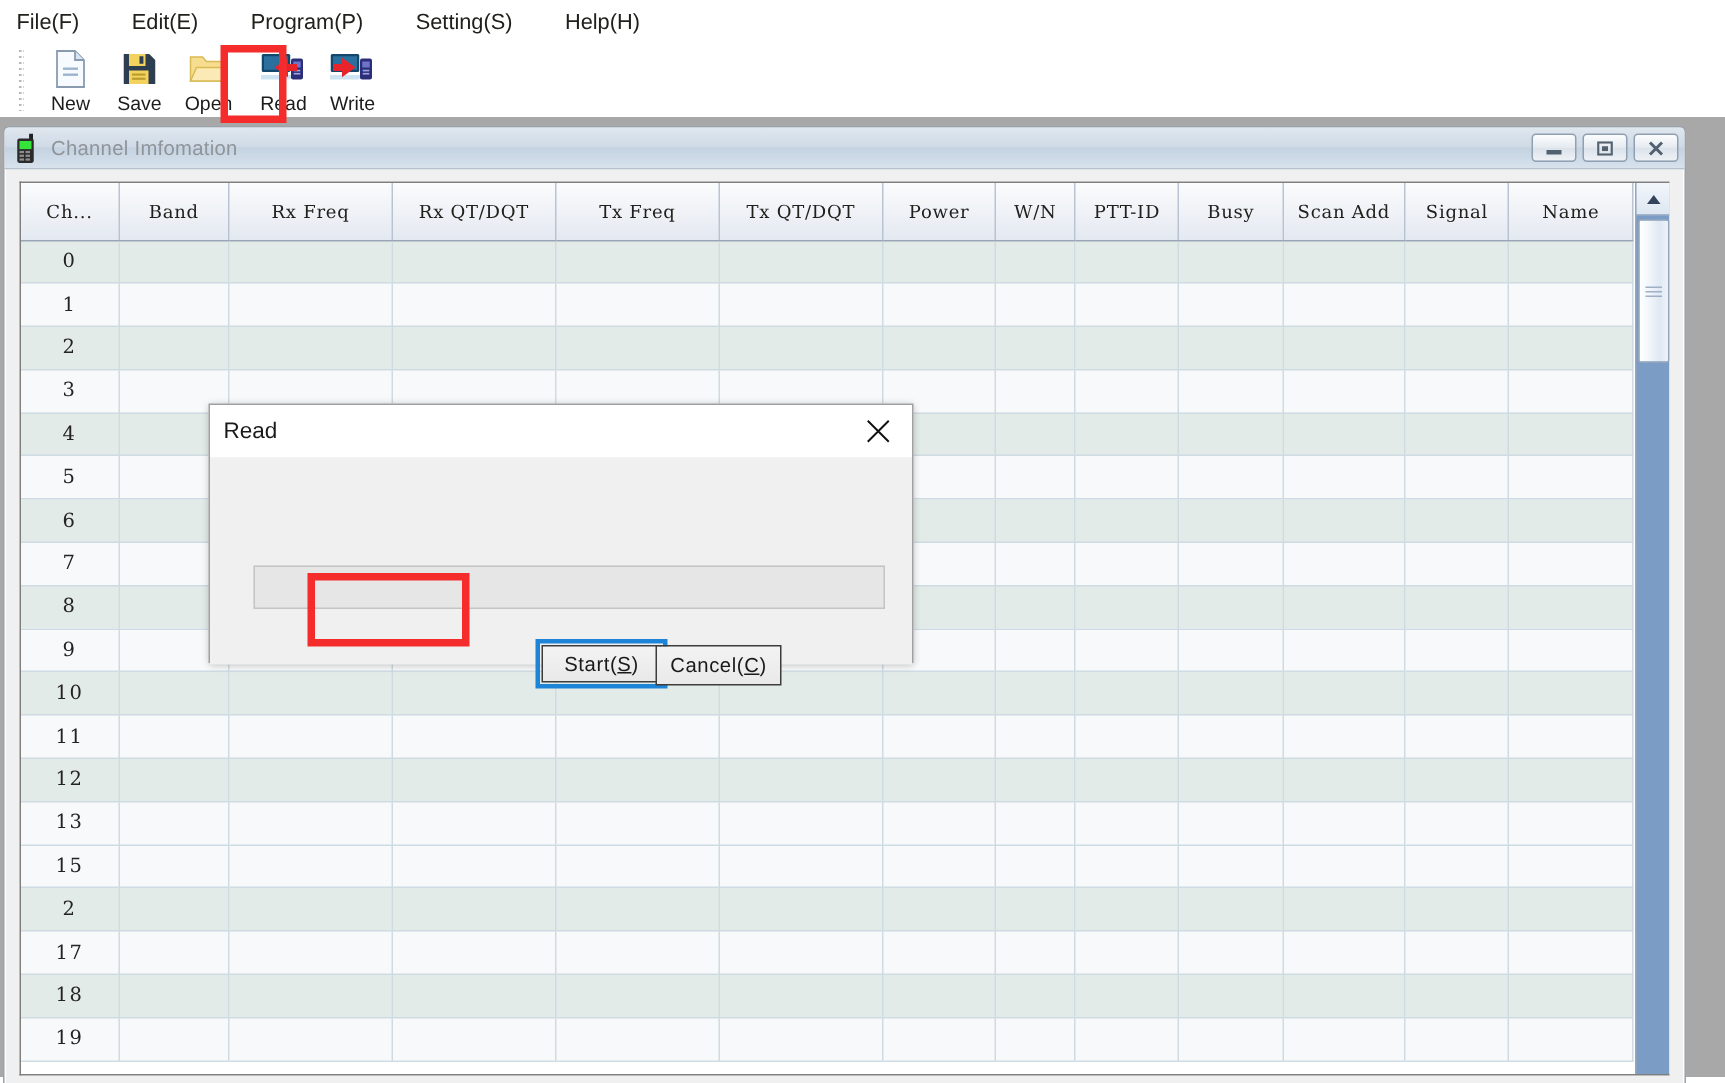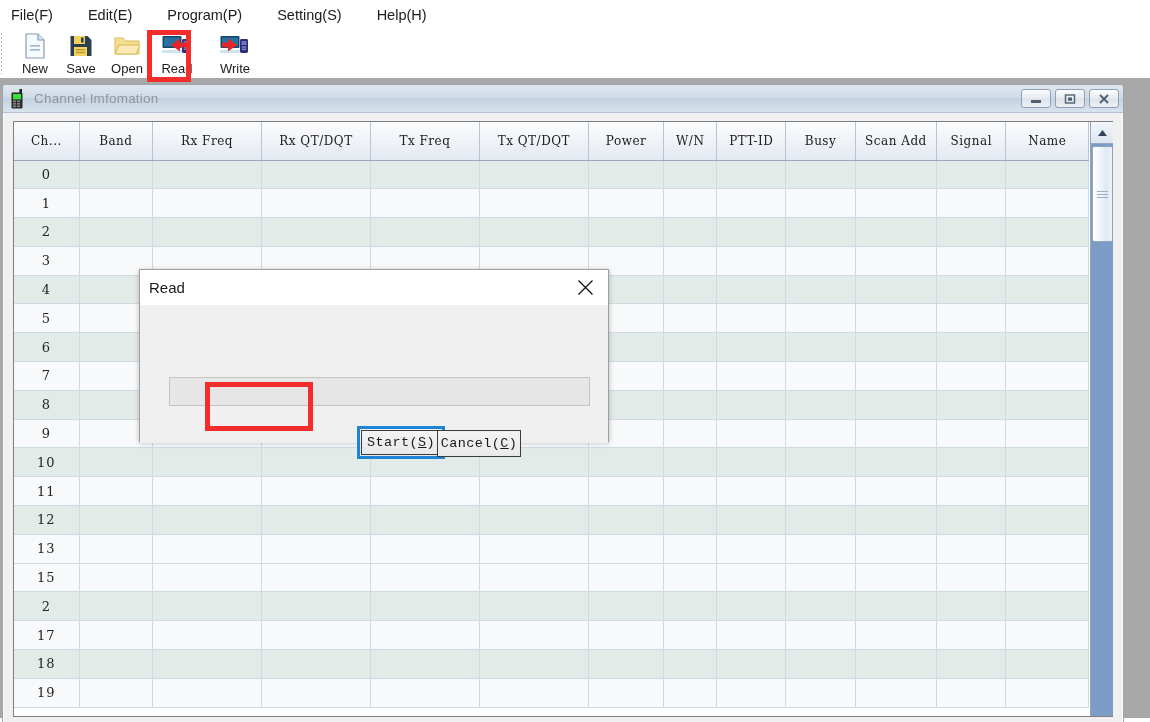--- a/index.html
+++ b/index.html
@@ -21,20 +21,21 @@
     font-size: 14.5px; color: #20201c;
     padding: 3px 11px; margin-right: 13px;
     white-space: nowrap; cursor: default;
   }
 
   
   .toolbar {
     position: absolute; left: 0; top: 30px; width: 1150px; height: 52px;
     background: #ffffff;
     display: flex; align-items: flex-start;
+    padding-left: 12px;
   }
   .tb-grip {
     width: 4px; height: 42px; margin-top: 2px; margin-right: 6px;
     background-image: radial-gradient(circle, #b9b9b9 0.9px, transparent 1px);
     background-size: 3px 4px;
   }
   .tb-btn {
     width: 46px; height: 48px;
     display: flex; flex-direction: column; align-items: center;
     justify-content: flex-start;
@@ -173,21 +174,21 @@
   .progressbar {
     position: absolute; left: 29px; top: 72px;
     width: 421px; height: 29px;
     background: #e6e6e6;
     border: 1px solid #c4c4c4;
   }
   .dlg-btn {
     position: absolute;
     background: linear-gradient(to bottom,#f3f3f3 0%,#e9e9e9 100%);
     border: 1px solid #3c3c3c;
-    font-family: Liberation Mono, monospace;
+    font-family: Liberation Sans, sans-serif;
     font-size: 13.5px; color: #1a1a1a;
     display: flex; align-items: center; justify-content: center;
     cursor: default; letter-spacing: .4px;
   }
   #start-btn {
     left: 221px; top: 125px; width: 80px; height: 25px;
     outline: 3px solid #1e84d8; outline-offset: 1px;
   }
   #cancel-btn { left: 297px; top: 125px; width: 84px; height: 27px; }
   .u { text-decoration: underline; }
@@ -253,21 +254,21 @@
           <rect x="20" y="5" width="8" height="14" rx="1.4" fill="#2b2f7a"></rect>
           <rect x="21.5" y="7" width="5" height="4" fill="#6f74c9"></rect>
           <rect x="21.8" y="12.5" width="4.4" height="1.1" fill="#9fa3e0"></rect>
           <rect x="21.8" y="14.6" width="4.4" height="1.1" fill="#9fa3e0"></rect>
           <path d="M18 4.5 L9 11 L18 17.5 v-4.2 h6 v-4.6 h-6 z" fill="#e8242a"></path>
         </svg>
       </span>
       <span class="tb-label">Read</span>
     </div>
 
-    <div class="tb-btn" style="margin-left:12px;">
+    <div class="tb-btn" style="margin-left:0;">
       <span class="tb-icon">
         <svg width="30" height="24" viewBox="0 0 30 24">
           <rect x="0.5" y="2" width="19" height="12" rx="1" fill="#13476b"></rect>
           <rect x="2" y="3.5" width="16" height="9" fill="#2a6f9e"></rect>
           <path d="M0 16 h22 l-3 3 h-22 z" fill="#cfe4f2"></path>
           <rect x="20" y="5" width="8" height="14" rx="1.4" fill="#2b2f7a"></rect>
           <rect x="21.5" y="7" width="5" height="4" fill="#6f74c9"></rect>
           <rect x="21.8" y="12.5" width="4.4" height="1.1" fill="#9fa3e0"></rect>
           <rect x="21.8" y="14.6" width="4.4" height="1.1" fill="#9fa3e0"></rect>
           <path d="M8 4.5 L17 11 L8 17.5 v-4.2 h-6 v-4.6 h6 z" fill="#e8242a"></path>

